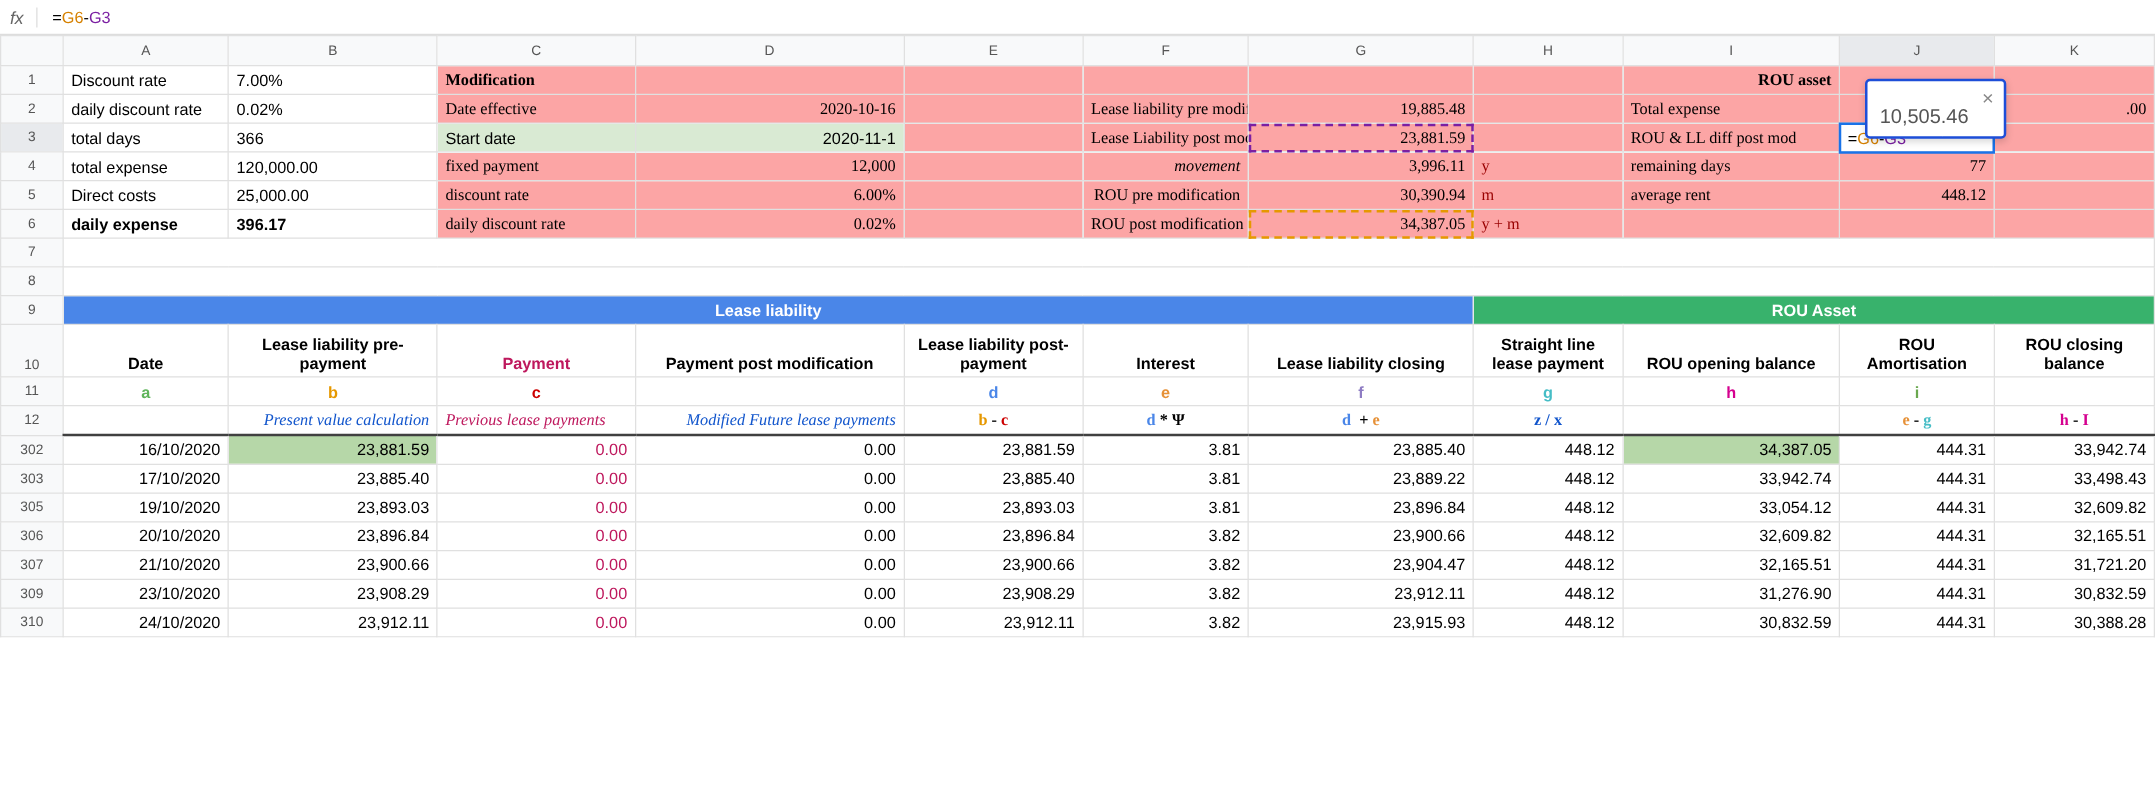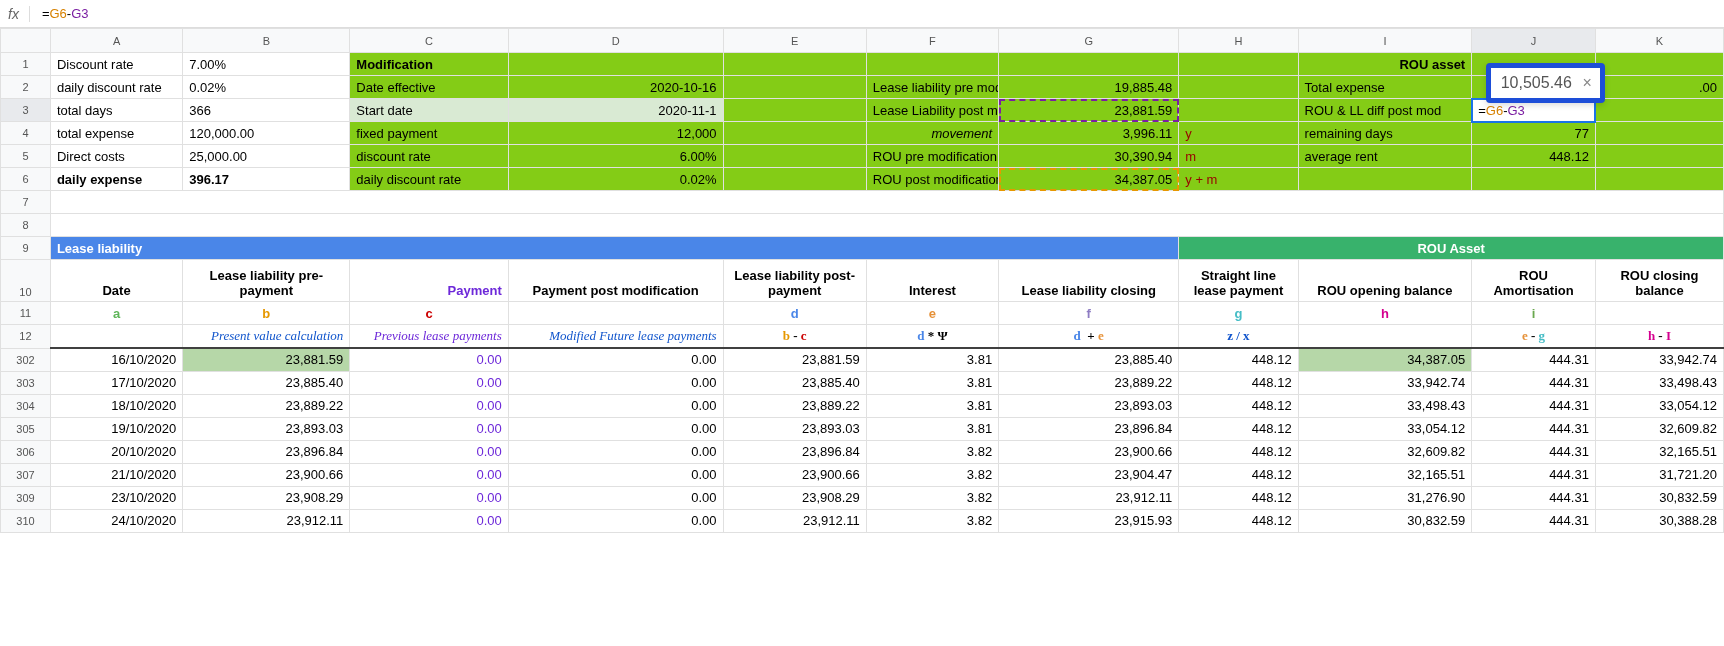--- a/index.html
+++ b/index.html
@@ -20,47 +20,47 @@
   .col-head { background: #f8f9fa; text-align: center; color: #555; font-size: 11px; height: 24px; }
   .row-head { background: #f8f9fa; text-align: center; color: #555; font-size: 11px; width: 46px; }
   .row-head.sel { background: #e8eaed; }
   
   .corner { background: #f8f9fa; width: 46px; }
   
   .rng { text-align: right; }
   .ctr { text-align: center; }
   .bold { font-weight: bold; }
   .ital { font-style: italic; }
-  .gray { color: #6d28d9; text-align: right; }
-  
-  .blue-bg { background: #84cc16; }
+  .gray { color: #be185d; }
+  
+  .blue-bg { background: #fca5a5; font-family: Liberation Serif, serif; }
   .green-bg { background: #d9ead3; }
   .light-green { background: #b6d7a8; }
   .lavender { background: #d9d2e9; }
   
-  .hdr-blue { background: #4a86e8; color: #fff; font-weight: bold; }
+  .hdr-blue { background: #4a86e8; color: #fff; text-align: center; font-weight: bold; }
   .hdr-green { background: #38b26c; color: #fff; text-align: center; font-weight: bold; }
   
   .letter-a { color: #5fb55a; font-weight: bold; }
   .letter-b { color: #e69800; font-weight: bold; }
   .letter-c { color: #c00; font-weight: bold; }
   .letter-d { color: #4a86e8; font-weight: bold; }
   .letter-e { color: #e69138; font-weight: bold; }
   .letter-f { color: #8e7cc3; font-weight: bold; }
   .letter-g { color: #46bdc6; font-weight: bold; }
   .letter-h { color: #d5008f; font-weight: bold; }
   .letter-i { color: #6aa84f; font-weight: bold; }
   .letter-k { color: #d5008f; font-weight: bold; }
   
   .dash-purple { outline: 2px dashed #7b1fa2; outline-offset: -2px; }
   .dash-orange { outline: 2px dashed #e69800; outline-offset: -2px; }
   
   .sel-cell { outline: 2px solid #1a73e8; outline-offset: -1px; position: relative; background: #fff; }
   
-  .tooltip { position: absolute; top: -36px; right: -10px; background: #fff; border: 5px solid #1d4ed8; border-radius: 4px; padding: 6px 28px 6px 10px; font-size: 16px; color: #555; box-shadow: 0 2px 6px rgba(0,0,0,0.15); white-space: nowrap; }
+  .tooltip { position: absolute; top: -36px; right: -10px; background: #fff; border: 2px solid #1d4ed8; border-radius: 4px; padding: 20px 28px 6px 10px; font-size: 16px; color: #555; box-shadow: 0 2px 6px rgba(0,0,0,0.15); white-space: nowrap; }
   .tooltip .close { position: absolute; right: 8px; top: 6px; color: #888; cursor: pointer; }
   .tooltip::after { content: ""; position: absolute; bottom: -6px; left: 50%; border: 6px solid transparent; border-top-color: #fff; }
   
   .col-A { width: 122px; } .col-B { width: 154px; } .col-C { width: 146px; }
   .col-D { width: 198px; } .col-E { width: 132px; } .col-F { width: 122px; }
   .col-G { width: 166px; } .col-H { width: 110px; } .col-I { width: 160px; }
   .col-J { width: 114px; } .col-K { width: 118px; }
   
   .tall { height: 42px; vertical-align: bottom; }
   
@@ -289,34 +289,20 @@
           <td class="rng">0.00</td>
           <td class="rng">23,885.40</td>
           <td class="rng">3.81</td>
           <td class="rng">23,889.22</td>
           <td class="rng">448.12</td>
           <td class="rng">33,942.74</td>
           <td class="rng">444.31</td>
           <td class="rng">33,498.43</td>
         </tr>
         <tr>
-          <th class="row-head">304</th>
-          <td class="rng">18/10/2020</td>
-          <td class="rng">23,889.22</td>
-          <td class="rng gray">0.00</td>
-          <td class="rng">0.00</td>
-          <td class="rng">23,889.22</td>
-          <td class="rng">3.81</td>
-          <td class="rng">23,893.03</td>
-          <td class="rng">448.12</td>
-          <td class="rng">33,498.43</td>
-          <td class="rng">444.31</td>
-          <td class="rng">33,054.12</td>
-        </tr>
-        <tr>
           <th class="row-head">305</th>
           <td class="rng">19/10/2020</td>
           <td class="rng">23,893.03</td>
           <td class="rng gray">0.00</td>
           <td class="rng">0.00</td>
           <td class="rng">23,893.03</td>
           <td class="rng">3.81</td>
           <td class="rng">23,896.84</td>
           <td class="rng">448.12</td>
           <td class="rng">33,054.12</td>

